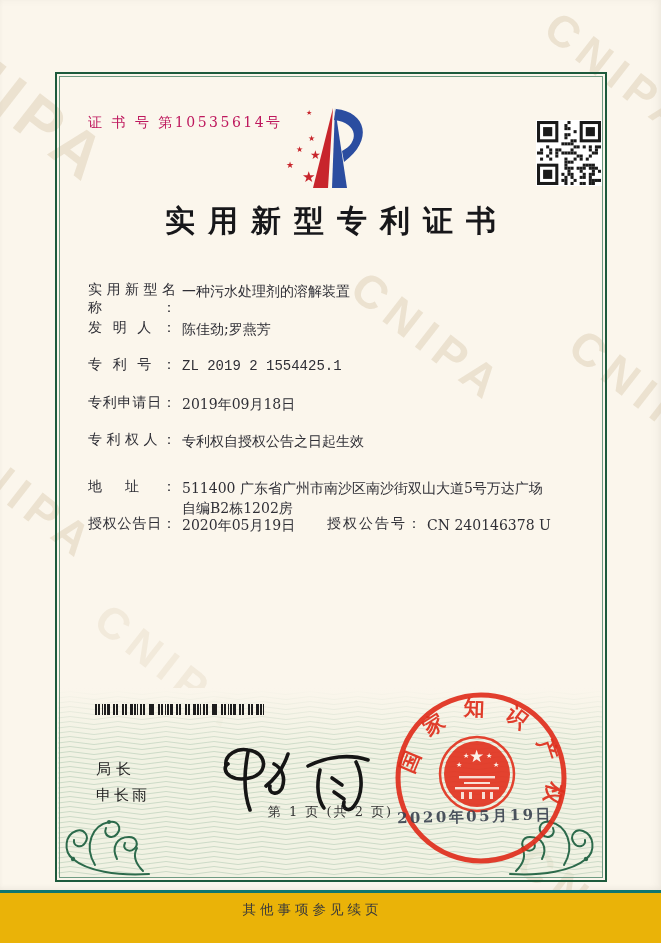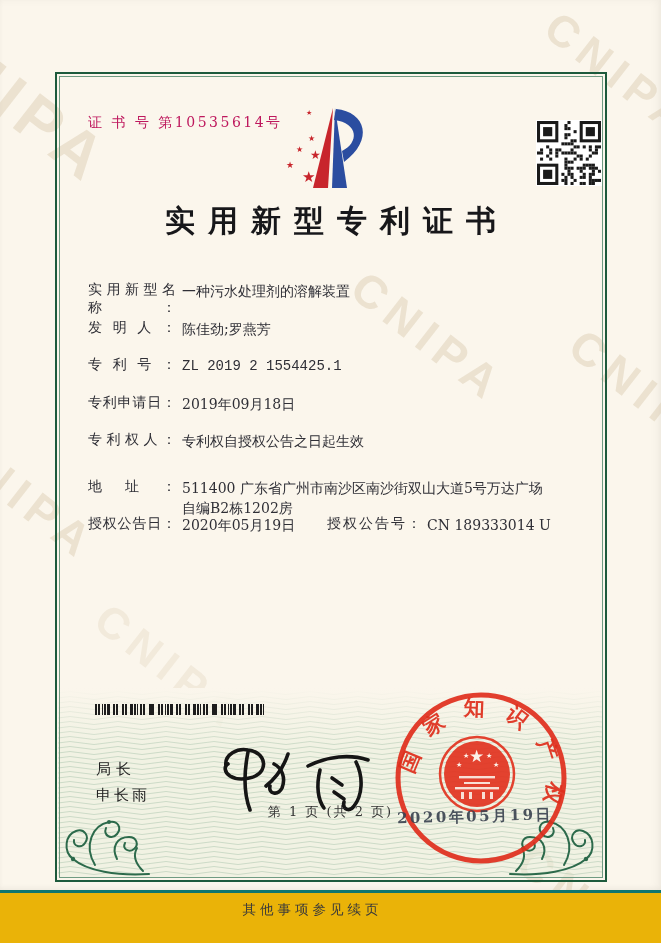--- a/index.html
+++ b/index.html
@@ -281,21 +281,21 @@
   <div class="row" style="top:431px;">
     <span class="lbl">专利权人：</span><span class="val">专利权自授权公告之日起生效</span>
   </div>
   <div class="row" style="top:478px;">
     <span class="lbl">地址：</span><span class="val">511400 广东省广州市南沙区南沙街双山大道5号万达广场
 自编B2栋1202房</span>
   </div>
   <div class="row" style="top:515px;">
     <span class="lbl">授权公告日：</span><span class="val">2020年05月19日</span>
     <span class="pair2">
-      <span class="lbl">授权公告号：</span><span class="val">CN 189333014 U</span>
+      <span class="lbl">授权公告号：</span><span class="val">CN 240146378 U</span>
     </span>
   </div>
 
 
   <div class="barcode"></div>
 
   <div class="role">局长</div>
   <div class="signer">申长雨</div>
   <svg class="signature" width="185" height="84" viewBox="0 0 185 84">
     <g fill="none" stroke="#151515" stroke-width="3.6" stroke-linecap="round">

